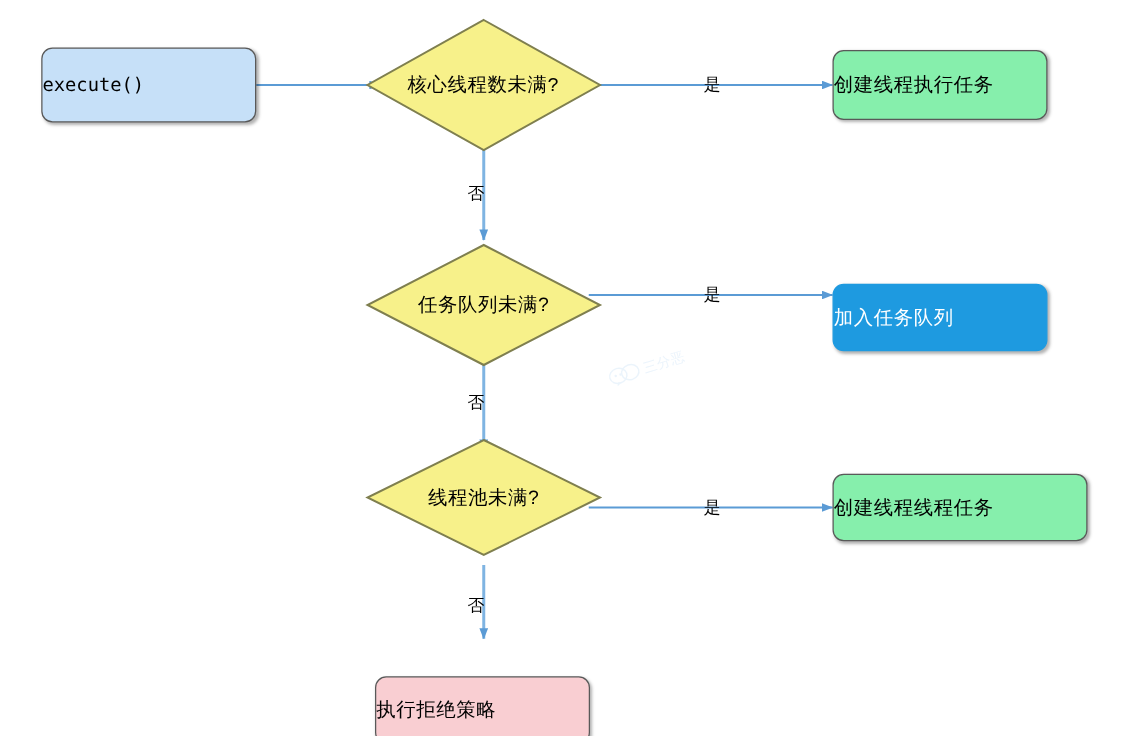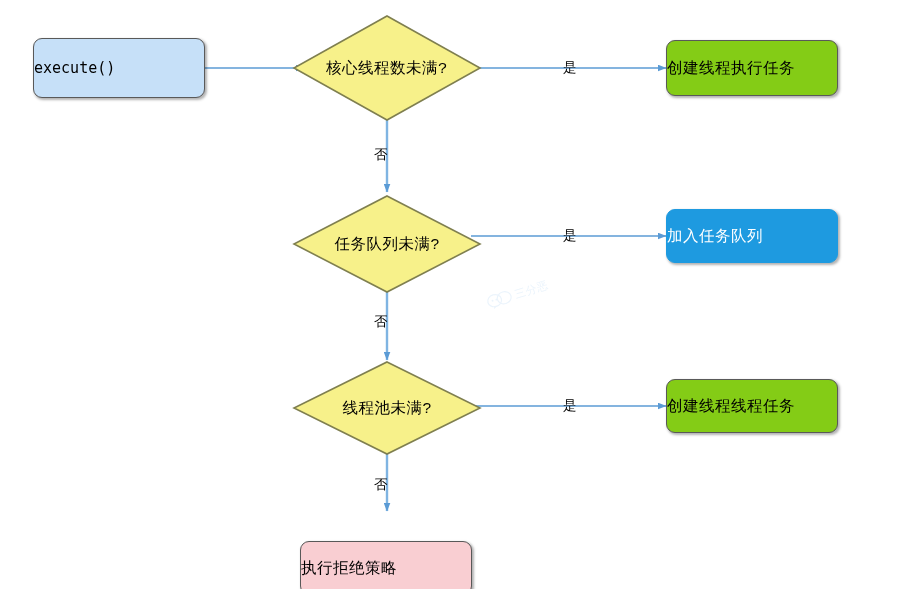--- a/index.html
+++ b/index.html
@@ -43,21 +43,21 @@
     letter-spacing: 0.5px;
     color: #000000;
   }
   .rbox.mono {
     font-family: "DejaVu Sans Mono", "Liberation Mono", monospace;
     font-size: 15px;
     letter-spacing: 0px;
   }
 
   .fill-blue-light { background: #c6e0f8; }
-  .fill-green      { background: #84cc16; }
+  .fill-green      { background: #86efac; }
   .fill-blue-solid { background: #1e9ae0; border-color: #1e9ae0; color: #ffffff; }
   .fill-pink       { background: #f9ced2; margin-top: 29px; }
 
   
   .diamond {
     position: absolute;
     z-index: 3;
   }
   .diamond svg {
     position: absolute;
@@ -161,32 +161,32 @@
     <span>创建线程执行任务</span>
   </div>
 
   <div class="diamond" style="left:292px; top:194px; width:190px; height:100px;">
     <svg width="190" height="100" viewBox="0 0 190 100" xmlns="http://www.w3.org/2000/svg">
       <polygon points="95,2 188,50 95,98 2,50" fill="#f7f18a" stroke="#7f7f4f" stroke-width="1.6"></polygon>
     </svg>
     <div class="dlabel">任务队列未满?</div>
   </div>
 
-  <div class="node rbox fill-blue-solid" style="left:666px; top:209px; width:172px; height:54px;">
+  <div class="node rbox fill-blue-solid" style="left:666px; top:227px; width:172px; height:54px;">
     <span>加入任务队列</span>
   </div>
 
-  <div class="diamond" style="left:292px; top:360px; width:190px; height:96px;">
+  <div class="diamond" style="left:292px; top:350px; width:190px; height:96px;">
     <svg width="190" height="96" viewBox="0 0 190 96" xmlns="http://www.w3.org/2000/svg">
       <polygon points="95,2 188,48 95,94 2,48" fill="#f7f18a" stroke="#7f7f4f" stroke-width="1.6"></polygon>
     </svg>
     <div class="dlabel">线程池未满?</div>
   </div>
 
-  <div class="node rbox fill-green" style="left:666px; top:379px; width:172px; height:54px;">
+  <div class="node rbox fill-green" style="left:666px; top:379px; width:204px; height:54px;">
     <span>创建线程线程任务</span>
   </div>
 
   <div class="node rbox fill-pink" style="left:300px; top:512px; width:172px; height:54px;">
     <span>执行拒绝策略</span>
   </div>
 
   <div class="edge-label" style="left:563px; top:61px;">是</div>
 
   <div class="edge-label" style="left:374px; top:148px;">否</div>

